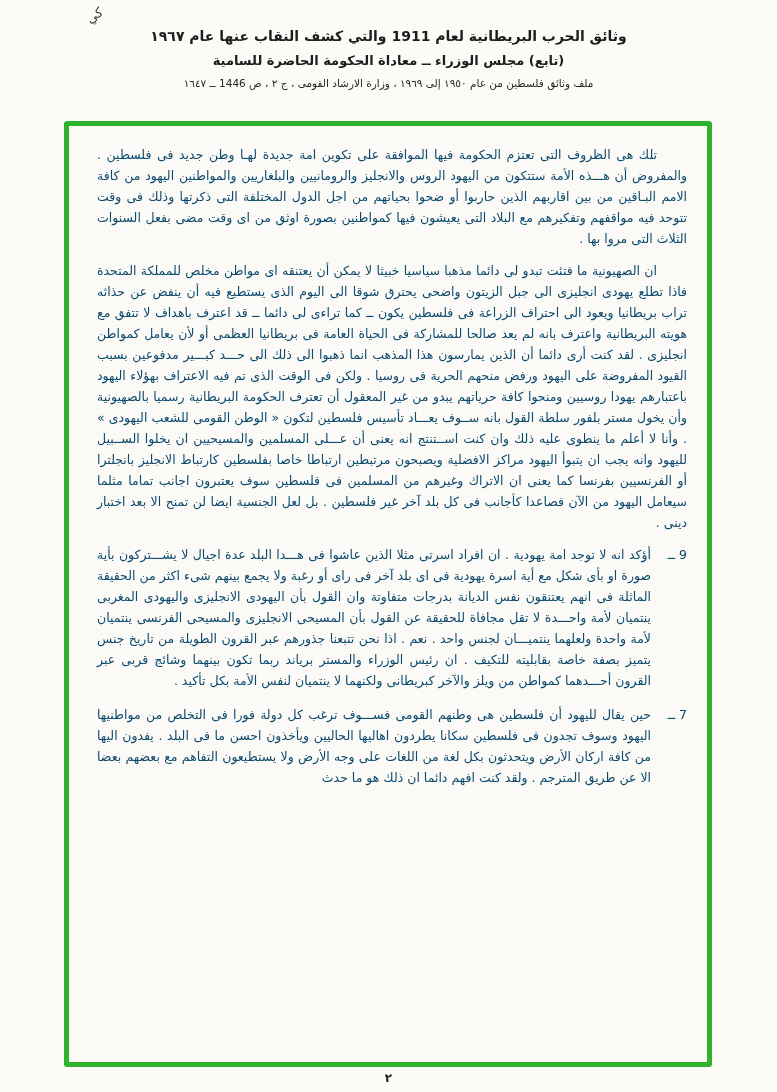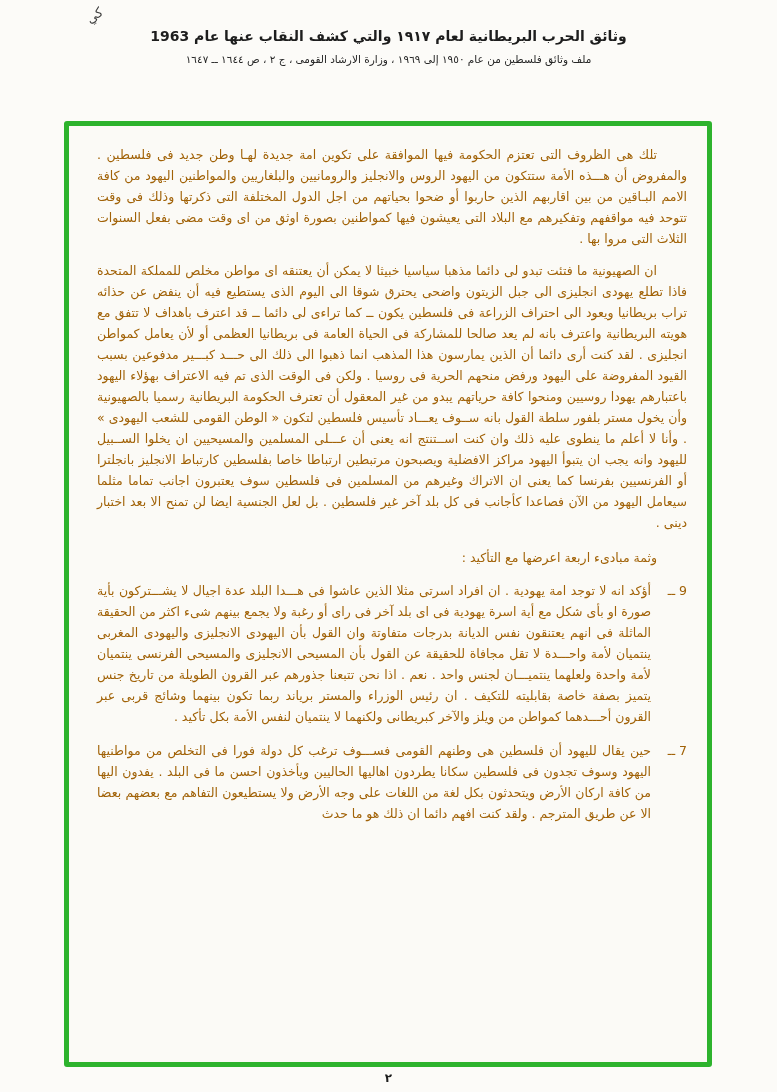--- a/index.html
+++ b/index.html
@@ -56,21 +56,21 @@
     box-sizing: border-box;
     overflow: hidden;
     background: #fbfaf6;
   }
   .body-text {
     direction: rtl;
     text-align: justify;
     font-size: 12.5px;
     line-height: 21px;
     padding: 18px 20px 8px 28px;
-    color: #a16207;
+    color: #0c4a6e;
   }
   .para {
     margin: 0 0 11px 0;
     text-indent: 30px;
   }
   .intro {
     margin: 14px 0 12px 0;
     text-indent: 30px;
   }
   .numbered-item {
@@ -96,32 +96,32 @@
   }
 </style>
 </head>
 <body>
 
 <div class="page">
 
   <div class="corner-mark">كي</div>
 
   <div class="header">
-    <div class="header-line1">وثائق الحرب البريطانية لعام ١٩١٧ والتي كشف النقاب عنها عام 1963</div>
-    <div class="header-line3">ملف وثائق فلسطين من عام ١٩٥٠ إلى ١٩٦٩ ، وزارة الارشاد القومى ، ج ٢ ، ص ١٦٤٤ ــ ١٦٤٧</div>
+    <div class="header-line1">وثائق الحرب البريطانية لعام 1911 والتي كشف النقاب عنها عام ١٩٦٧</div>
+    <div class="header-line2">(تابع) مجلس الوزراء ــ معاداة الحكومة الحاضرة للسامية</div>
+    <div class="header-line3">ملف وثائق فلسطين من عام ١٩٥٠ إلى ١٩٦٩ ، وزارة الارشاد القومى ، ج ٢ ، ص 1446 ــ ١٦٤٧</div>
   </div>
 
   <div class="green-frame">
     <div class="body-text">
 
       <p class="para">تلك هى الظروف التى تعتزم الحكومة فيها الموافقة على تكوين امة جديدة لهـا وطن جديد فى فلسطين . والمفروض أن هـــذه الأمة ستتكون من اليهود الروس والانجليز والرومانيين والبلغاريين والمواطنين اليهود من كافة الامم البـاقين من بين اقاربهم الذين حاربوا أو ضحوا بحياتهم من اجل الدول المختلفة التى ذكرتها وذلك فى وقت تتوحد فيه مواقفهم وتفكيرهم مع البلاد التى يعيشون فيها كمواطنين بصورة اوثق من اى وقت مضى بفعل السنوات الثلاث التى مروا بها .</p>
 
       <p class="para">ان الصهيونية ما فتئت تبدو لى دائما مذهبا سياسيا خبيثا لا يمكن أن يعتنقه اى مواطن مخلص للمملكة المتحدة فاذا تطلع يهودى انجليزى الى جبل الزيتون واضحى يحترق شوقا الى اليوم الذى يستطيع فيه أن ينفض عن حذائه تراب بريطانيا ويعود الى احتراف الزراعة فى فلسطين يكون ــ كما تراءى لى دائما ــ قد اعترف باهداف لا تتفق مع هويته البريطانية واعترف بانه لم يعد صالحا للمشاركة فى الحياة العامة فى بريطانيا العظمى أو لأن يعامل كمواطن انجليزى . لقد كنت أرى دائما أن الذين يمارسون هذا المذهب انما ذهبوا الى ذلك الى حـــد كبـــير مدفوعين بسبب القيود المفروضة على اليهود ورفض منحهم الحرية فى روسيا . ولكن فى الوقت الذى تم فيه الاعتراف بهؤلاء اليهود باعتبارهم يهودا روسيين ومنحوا كافة حرياتهم يبدو من غير المعقول أن تعترف الحكومة البريطانية رسميا بالصهيونية وأن يخول مستر بلفور سلطة القول بانه ســوف يعـــاد تأسيس فلسطين لتكون « الوطن القومى للشعب اليهودى » . وأنا لا أعلم ما ينطوى عليه ذلك وان كنت اســتنتج انه يعنى أن عـــلى المسلمين والمسيحيين ان يخلوا الســبيل لليهود وانه يجب ان يتبوأ اليهود مراكز الافضلية ويصبحون مرتبطين ارتباطا خاصا بفلسطين كارتباط الانجليز بانجلترا أو الفرنسيين بفرنسا كما يعنى ان الاتراك وغيرهم من المسلمين فى فلسطين سوف يعتبرون اجانب تماما مثلما سيعامل اليهود من الآن فصاعدا كأجانب فى كل بلد آخر غير فلسطين . بل لعل الجنسية ايضا لن تمنح الا بعد اختبار دينى .</p>
 
-      <p class="intro">وثمة مبادىء اربعة اعرضها مع التأكيد :</p>
 
       <div class="numbered-item">
         <span class="num">9 ــ</span>
         <span class="item-text">أؤكد انه لا توجد امة يهودية . ان افراد اسرتى مثلا الذين عاشوا فى هـــدا البلد عدة اجيال لا يشـــتركون بأية صورة او بأى شكل مع أية اسرة يهودية فى اى بلد آخر فى راى أو رغبة ولا يجمع بينهم شىء اكثر من الحقيقة الماثلة فى انهم يعتنقون نفس الديانة بدرجات متفاوتة وان القول بأن اليهودى الانجليزى واليهودى المغربى ينتميان لأمة واحـــدة لا تقل مجافاة للحقيقة عن القول بأن المسيحى الانجليزى والمسيحى الفرنسى ينتميان لأمة واحدة ولعلهما ينتميـــان لجنس واحد . نعم . اذا نحن تتبعنا جذورهم عبر القرون الطويلة من تاريخ جنس يتميز بصفة خاصة بقابليته للتكيف . ان رئيس الوزراء والمستر برياند ربما تكون بينهما وشائج قربى عبر القرون أحـــدهما كمواطن من ويلز والآخر كبريطانى ولكنهما لا ينتميان لنفس الأمة بكل تأكيد .</span>
       </div>
 
       <div class="numbered-item">
         <span class="num">7 ــ</span>
         <span class="item-text">حين يقال لليهود أن فلسطين هى وطنهم القومى فســـوف ترغب كل دولة فورا فى التخلص من مواطنيها اليهود وسوف تجدون فى فلسطين سكانا يطردون اهاليها الحاليين ويأخذون احسن ما فى البلد . يفدون اليها من كافة اركان الأرض ويتحدثون بكل لغة من اللغات على وجه الأرض ولا يستطيعون التفاهم مع بعضهم بعضا الا عن طريق المترجم . ولقد كنت افهم دائما ان ذلك هو ما حدث</span>
       </div>

